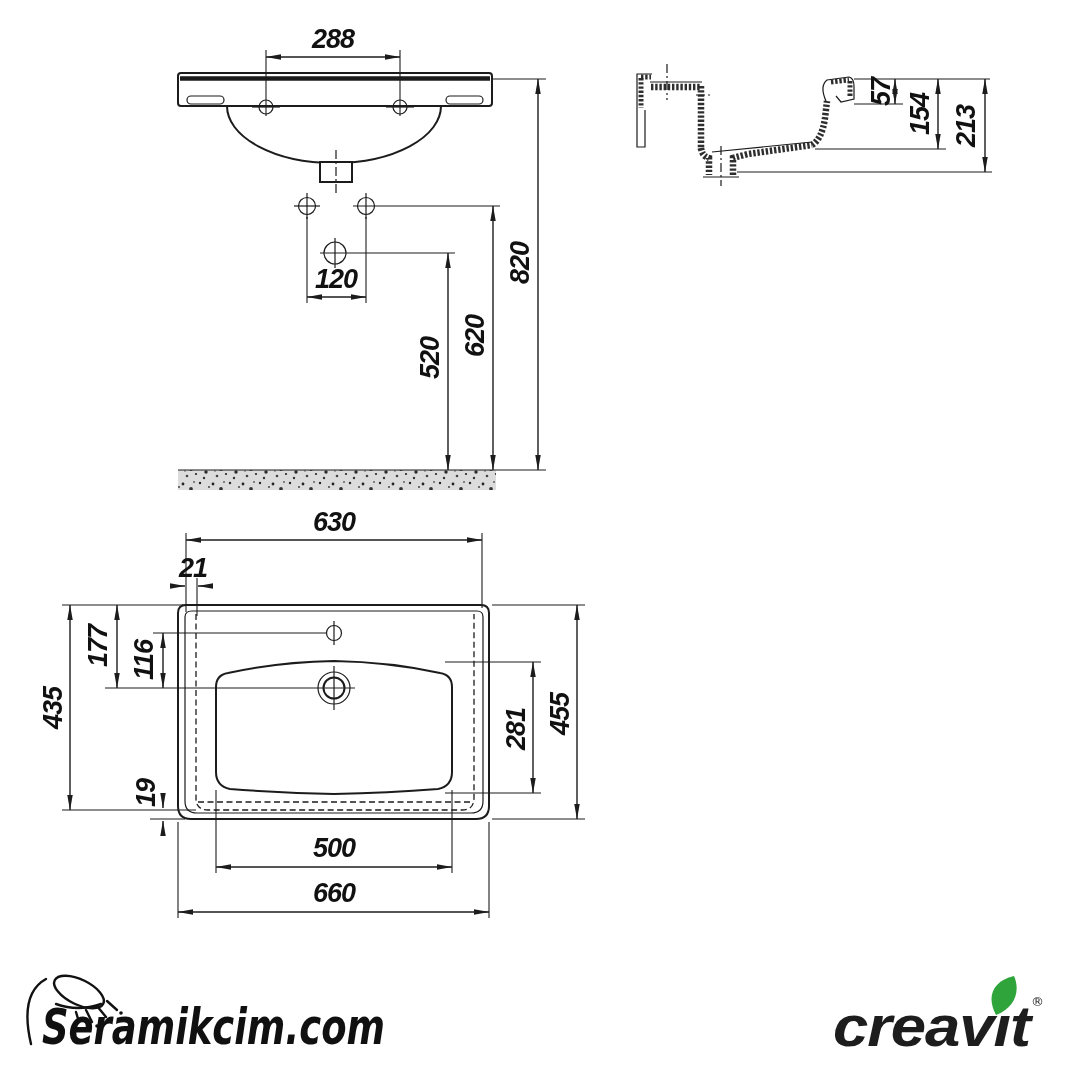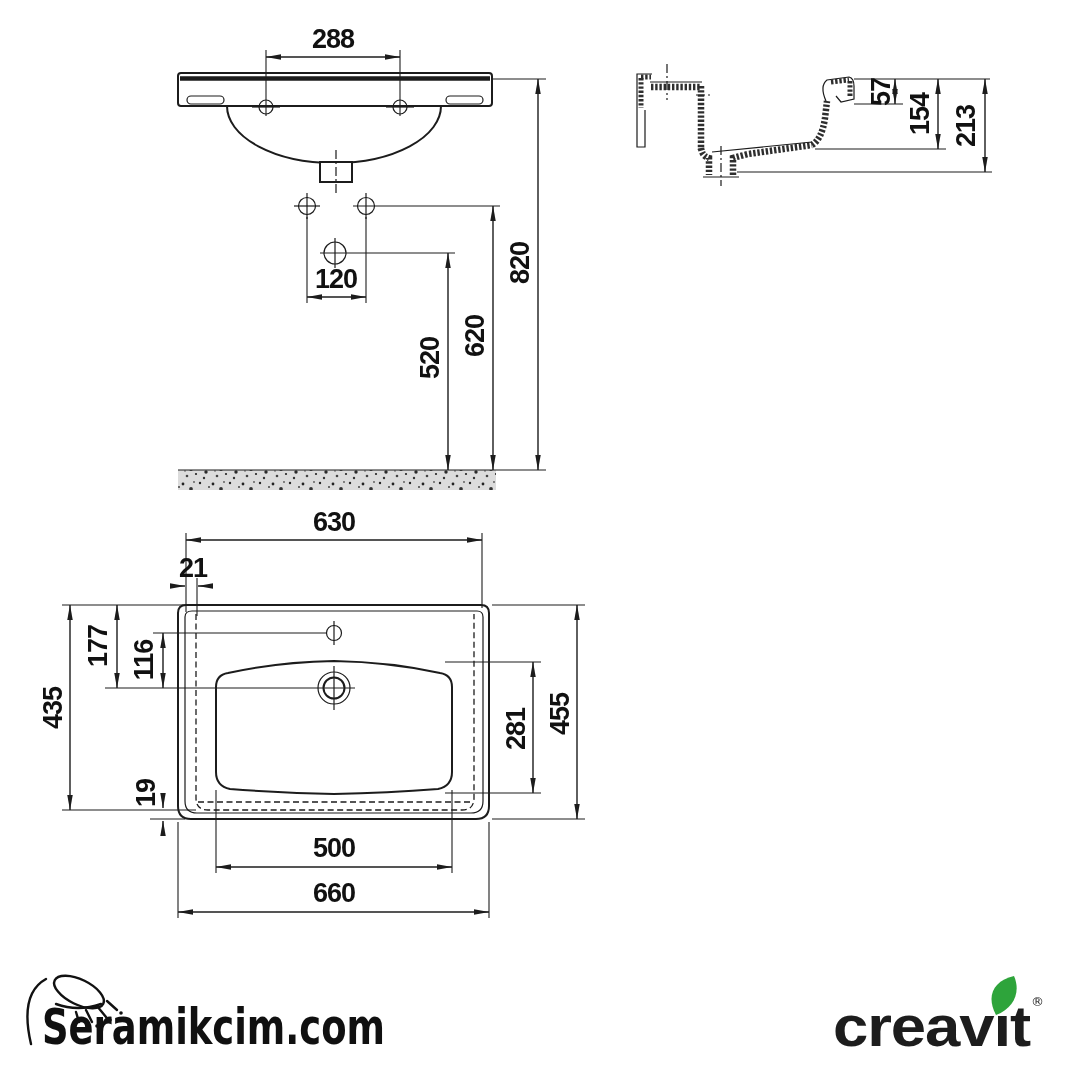--- a/index.html
+++ b/index.html
@@ -1,16 +1,16 @@
 <!DOCTYPE html>
 <html><head>
 <meta charset="utf-8">
 <style>
   html,body{margin:0;padding:0;background:#fff;}
-  .page{width:1080px;height:1080px;background:#ffffff;position:relative;overflow:hidden;}
+  .page{width:1080px;height:1080px;background:#ffffff;position:relative;overflow:hidden;font-style:italic;}
   svg{display:block;}
   .ln{stroke:#1c1c1c;stroke-width:2;fill:none;}
   .ln-th{stroke:#1c1c1c;stroke-width:4.5;fill:none;}
   .thin{stroke:#1c1c1c;stroke-width:1.2;fill:none;}
   .dimln{stroke:#1c1c1c;stroke-width:1.4;fill:none;}
   .extln{stroke:#1c1c1c;stroke-width:1.1;fill:none;}
   .hid{stroke:#1c1c1c;stroke-width:1.3;fill:none;stroke-dasharray:6 3.5;}
   .cl{stroke:#1c1c1c;stroke-width:1.2;fill:none;stroke-dasharray:9 3 2 3;}
   .shell{stroke:#2e2e2e;stroke-width:6.5;fill:none;stroke-dasharray:2.4 1.8;}
   .shell-sm{stroke:#2e2e2e;stroke-width:5;fill:none;stroke-dasharray:2.4 1.8;}

